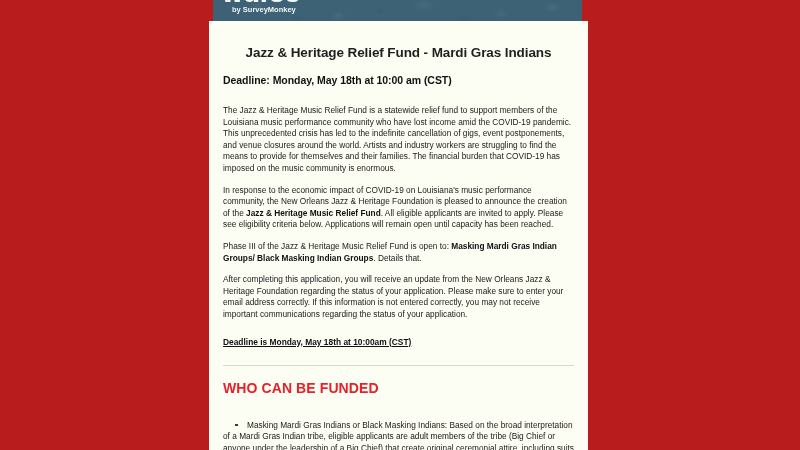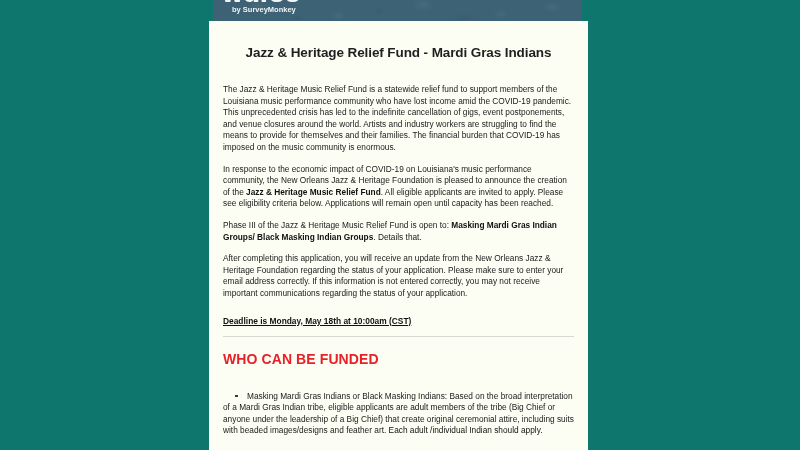--- a/index.html
+++ b/index.html
@@ -14,21 +14,21 @@
     background: #1c3a47;
     font-family: "Liberation Sans", sans-serif;
     -webkit-font-smoothing: antialiased;
   }
 
   
   .page {
     position: relative;
     width: 800px;
     height: 450px;
-    background: #0f766e;
+    background: #b91c1c;
     overflow: hidden;
   }
 
   
   .header-band {
     position: absolute;
     left: 213px;
     top: 0;
     width: 369px;
     height: 21px;
@@ -117,21 +117,21 @@
 
   p.copy b { font-weight: bold; color: #111; }
 
   .deadline-underline {
     font-size: 8.4px;
     font-weight: bold;
     color: #111111;
     text-decoration: underline;
     display: inline-block;
     margin-top: 1px;
-    margin-bottom: 4px;
+    margin-bottom: 12px;
   }
 
   hr.rule {
     border: 0;
     border-top: 1px solid #d8d8d2;
     margin: 6px 0 14px 0;
   }
 
   .section-heading {
     font-size: 14px;
@@ -183,20 +183,21 @@
       <div class="brand-wordmark">wufoo</div>
       <div class="brand-sub">by SurveyMonkey</div>
     </div>
   </div>
 
   <div class="sheet">
     <div class="sheet-inner">
 
       <div class="form-title">Jazz &amp; Heritage Relief Fund - Mardi Gras Indians</div>
 
+      <div class="deadline-heading">Deadline: Monday, May 18th at 10:00 am (CST)</div>
 
       <p class="copy">The Jazz &amp; Heritage Music Relief Fund is a statewide relief fund to support members of the Louisiana music performance community who have lost income amid the COVID-19 pandemic. This unprecedented crisis has led to the indefinite cancellation of gigs, event postponements, and venue closures around the world. Artists and industry workers are struggling to find the means to provide for themselves and their families. The financial burden that COVID-19 has imposed on the music community is enormous.</p>
 
       <p class="copy"><span>In response to the economic impact of COVID-19 on Louisiana's music performance community, the New Orleans Jazz &amp; Heritage Foundation is pleased to announce the creation of the </span><b>Jazz &amp; Heritage Music Relief Fund</b><span>. All eligible applicants are invited to apply. Please see eligibility criteria below. Applications will remain open until capacity has been reached.</span></p>
 
       <p class="copy"><span>Phase III of the Jazz &amp; Heritage Music Relief Fund is open to: </span><b>Masking Mardi Gras Indian Groups/ Black Masking Indian Groups</b><span>. Details that.</span></p>
 
       <p class="copy">After completing this application, you will receive an update from the New Orleans Jazz &amp; Heritage Foundation regarding the status of your application. Please make sure to enter your email address correctly. If this information is not entered correctly, you may not receive important communications regarding the status of your application.</p>
 
       <span class="deadline-underline">Deadline is Monday, May 18th at 10:00am (CST)</span>

